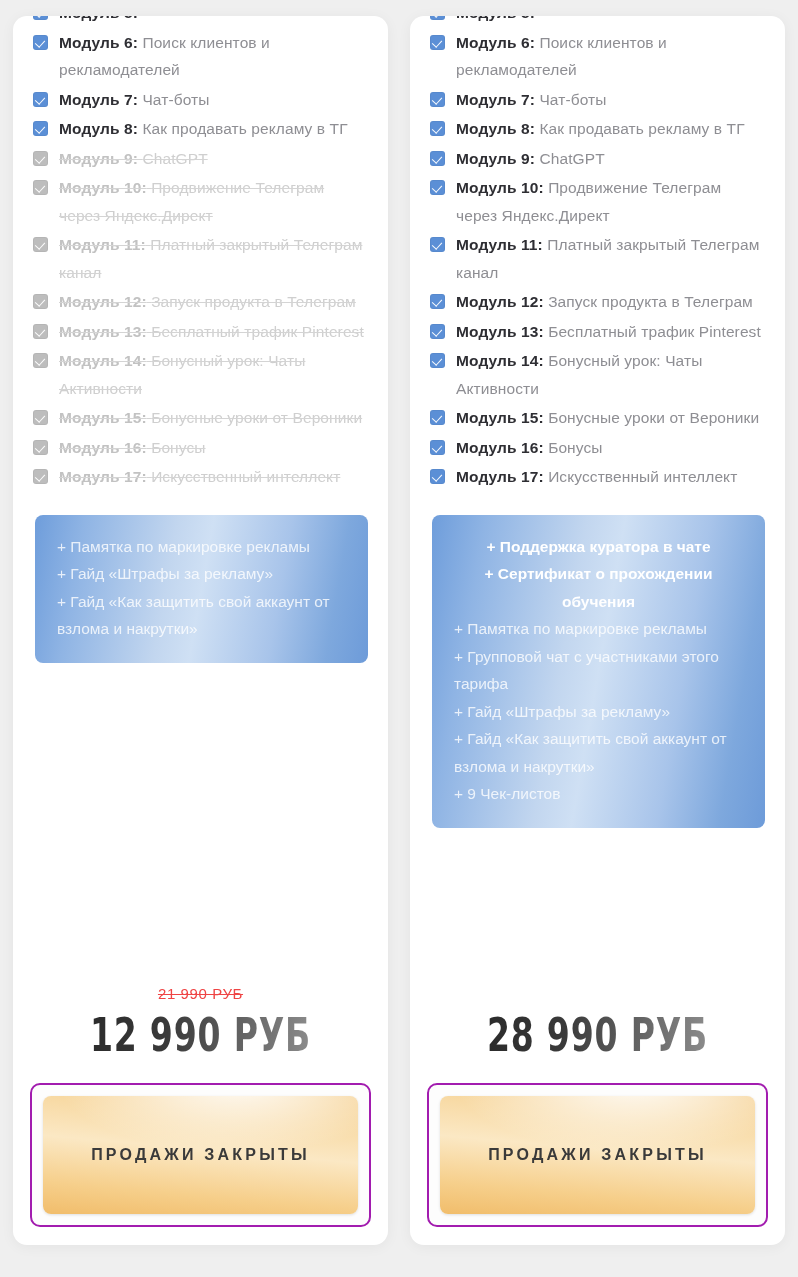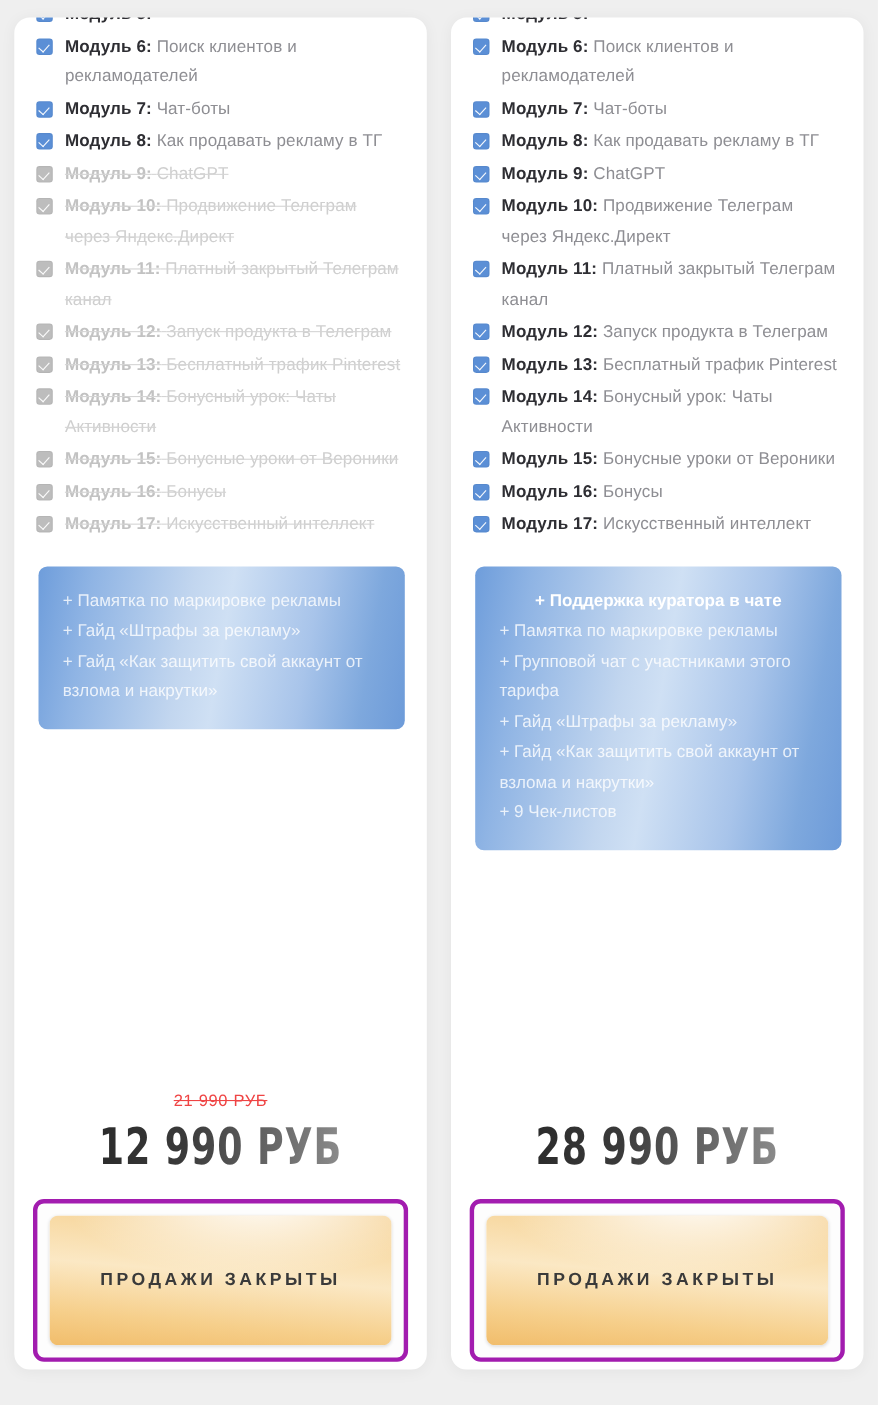--- a/index.html
+++ b/index.html
@@ -171,23 +171,23 @@
     background: linear-gradient(95deg, #272727 0%, #3a3a3a 38%, #6e6e6e 72%, #9a9a9a 100%);
     -webkit-background-clip: text;
     background-clip: text;
     color: transparent;
     -webkit-text-fill-color: transparent;
     white-space: nowrap;
   }
 
   
   .cta-shell {
-    margin: 22px 17px 7px 17px;
+    margin: 22px 17px 18px 17px;
     background: #fdfdfd;
-    border: 4px solid #a21caf;
+    border: 2px solid #a21caf;
     border-radius: 10px;
     padding: 11px;
   }
 
   .cta-button {
     display: block;
     width: 100%;
     border: 0;
     border-radius: 8px;
     padding: 0;
@@ -330,20 +330,21 @@
             <span class="checkbox"></span>
             <span class="module-text"><b class="label">Модуль 16:</b> <span class="desc">Бонусы</span></span>
           </li>
           <li class="module-item">
             <span class="checkbox"></span>
             <span class="module-text"><b class="label">Модуль 17:</b> <span class="desc">Искусственный интеллект</span></span>
           </li>
         </ul>
         <div class="bonus-block">
           <div class="bonus-line strong">+ Поддержка куратора в чате</div>
+          <div class="bonus-line strong">+ Сертификат о прохождении обучения</div>
           <div class="bonus-line">+ Памятка по маркировке рекламы</div>
           <div class="bonus-line">+ Групповой чат с участниками этого тарифа</div>
           <div class="bonus-line">+ Гайд «Штрафы за рекламу»</div>
           <div class="bonus-line">+ Гайд «Как защитить свой аккаунт от взлома и накрутки»</div>
           <div class="bonus-line">+ 9 Чек-листов</div>
         </div>
         <div class="spacer"></div>
         <div class="price-wrap">
           <div class="old-price empty"></div>
           <div class="price">28 990 РУБ</div>

